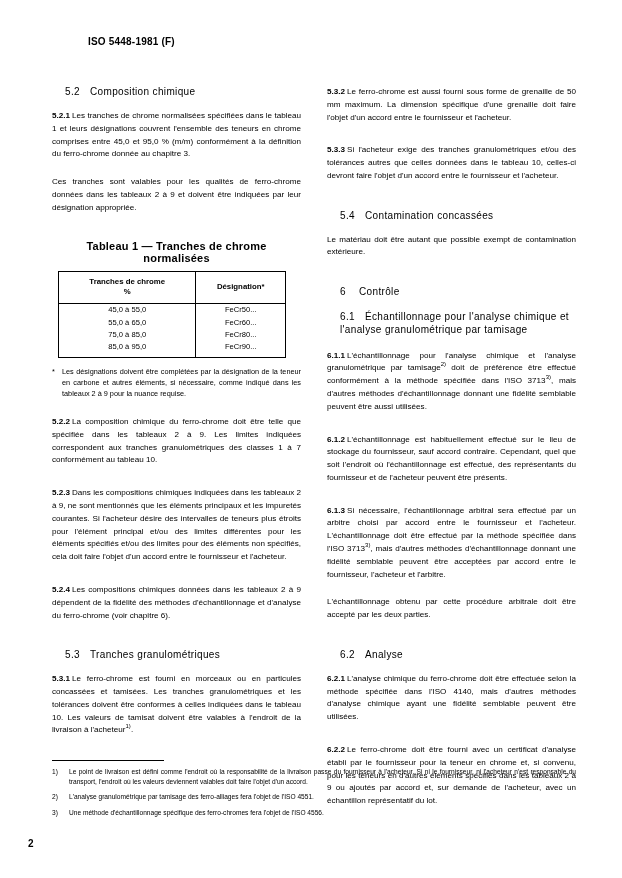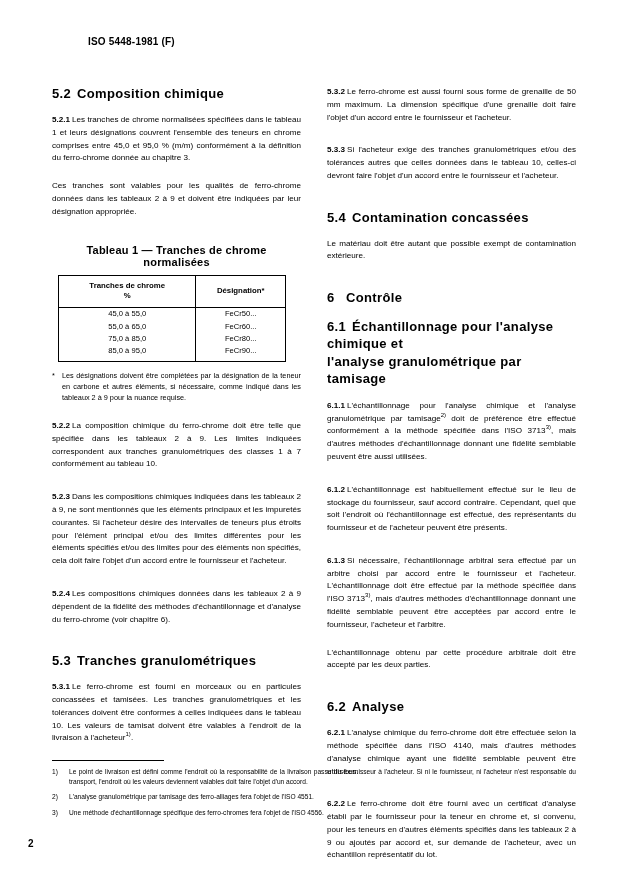--- a/index.html
+++ b/index.html
@@ -38,23 +38,23 @@
     top: 86px;
     width: 524px;
     display: flex;
     gap: 26px;
   }
   .col {
     width: 249px;
     flex: 0 0 249px;
   }
   h2.sec {
-    font-size: 13px;
-    font-weight: bold;
-    margin: 0 0 13px 0;
+    font-size: 10px;
+    font-weight: normal;
+    margin: 0 0 13px 13px;
     letter-spacing: 0.35px;
   }
   h2.sec .num {
     display: inline-block;
     min-width: 25px;
   }
   h2.sec.big .num {
     min-width: 19px;
   }
   h2.sec.two-line {

